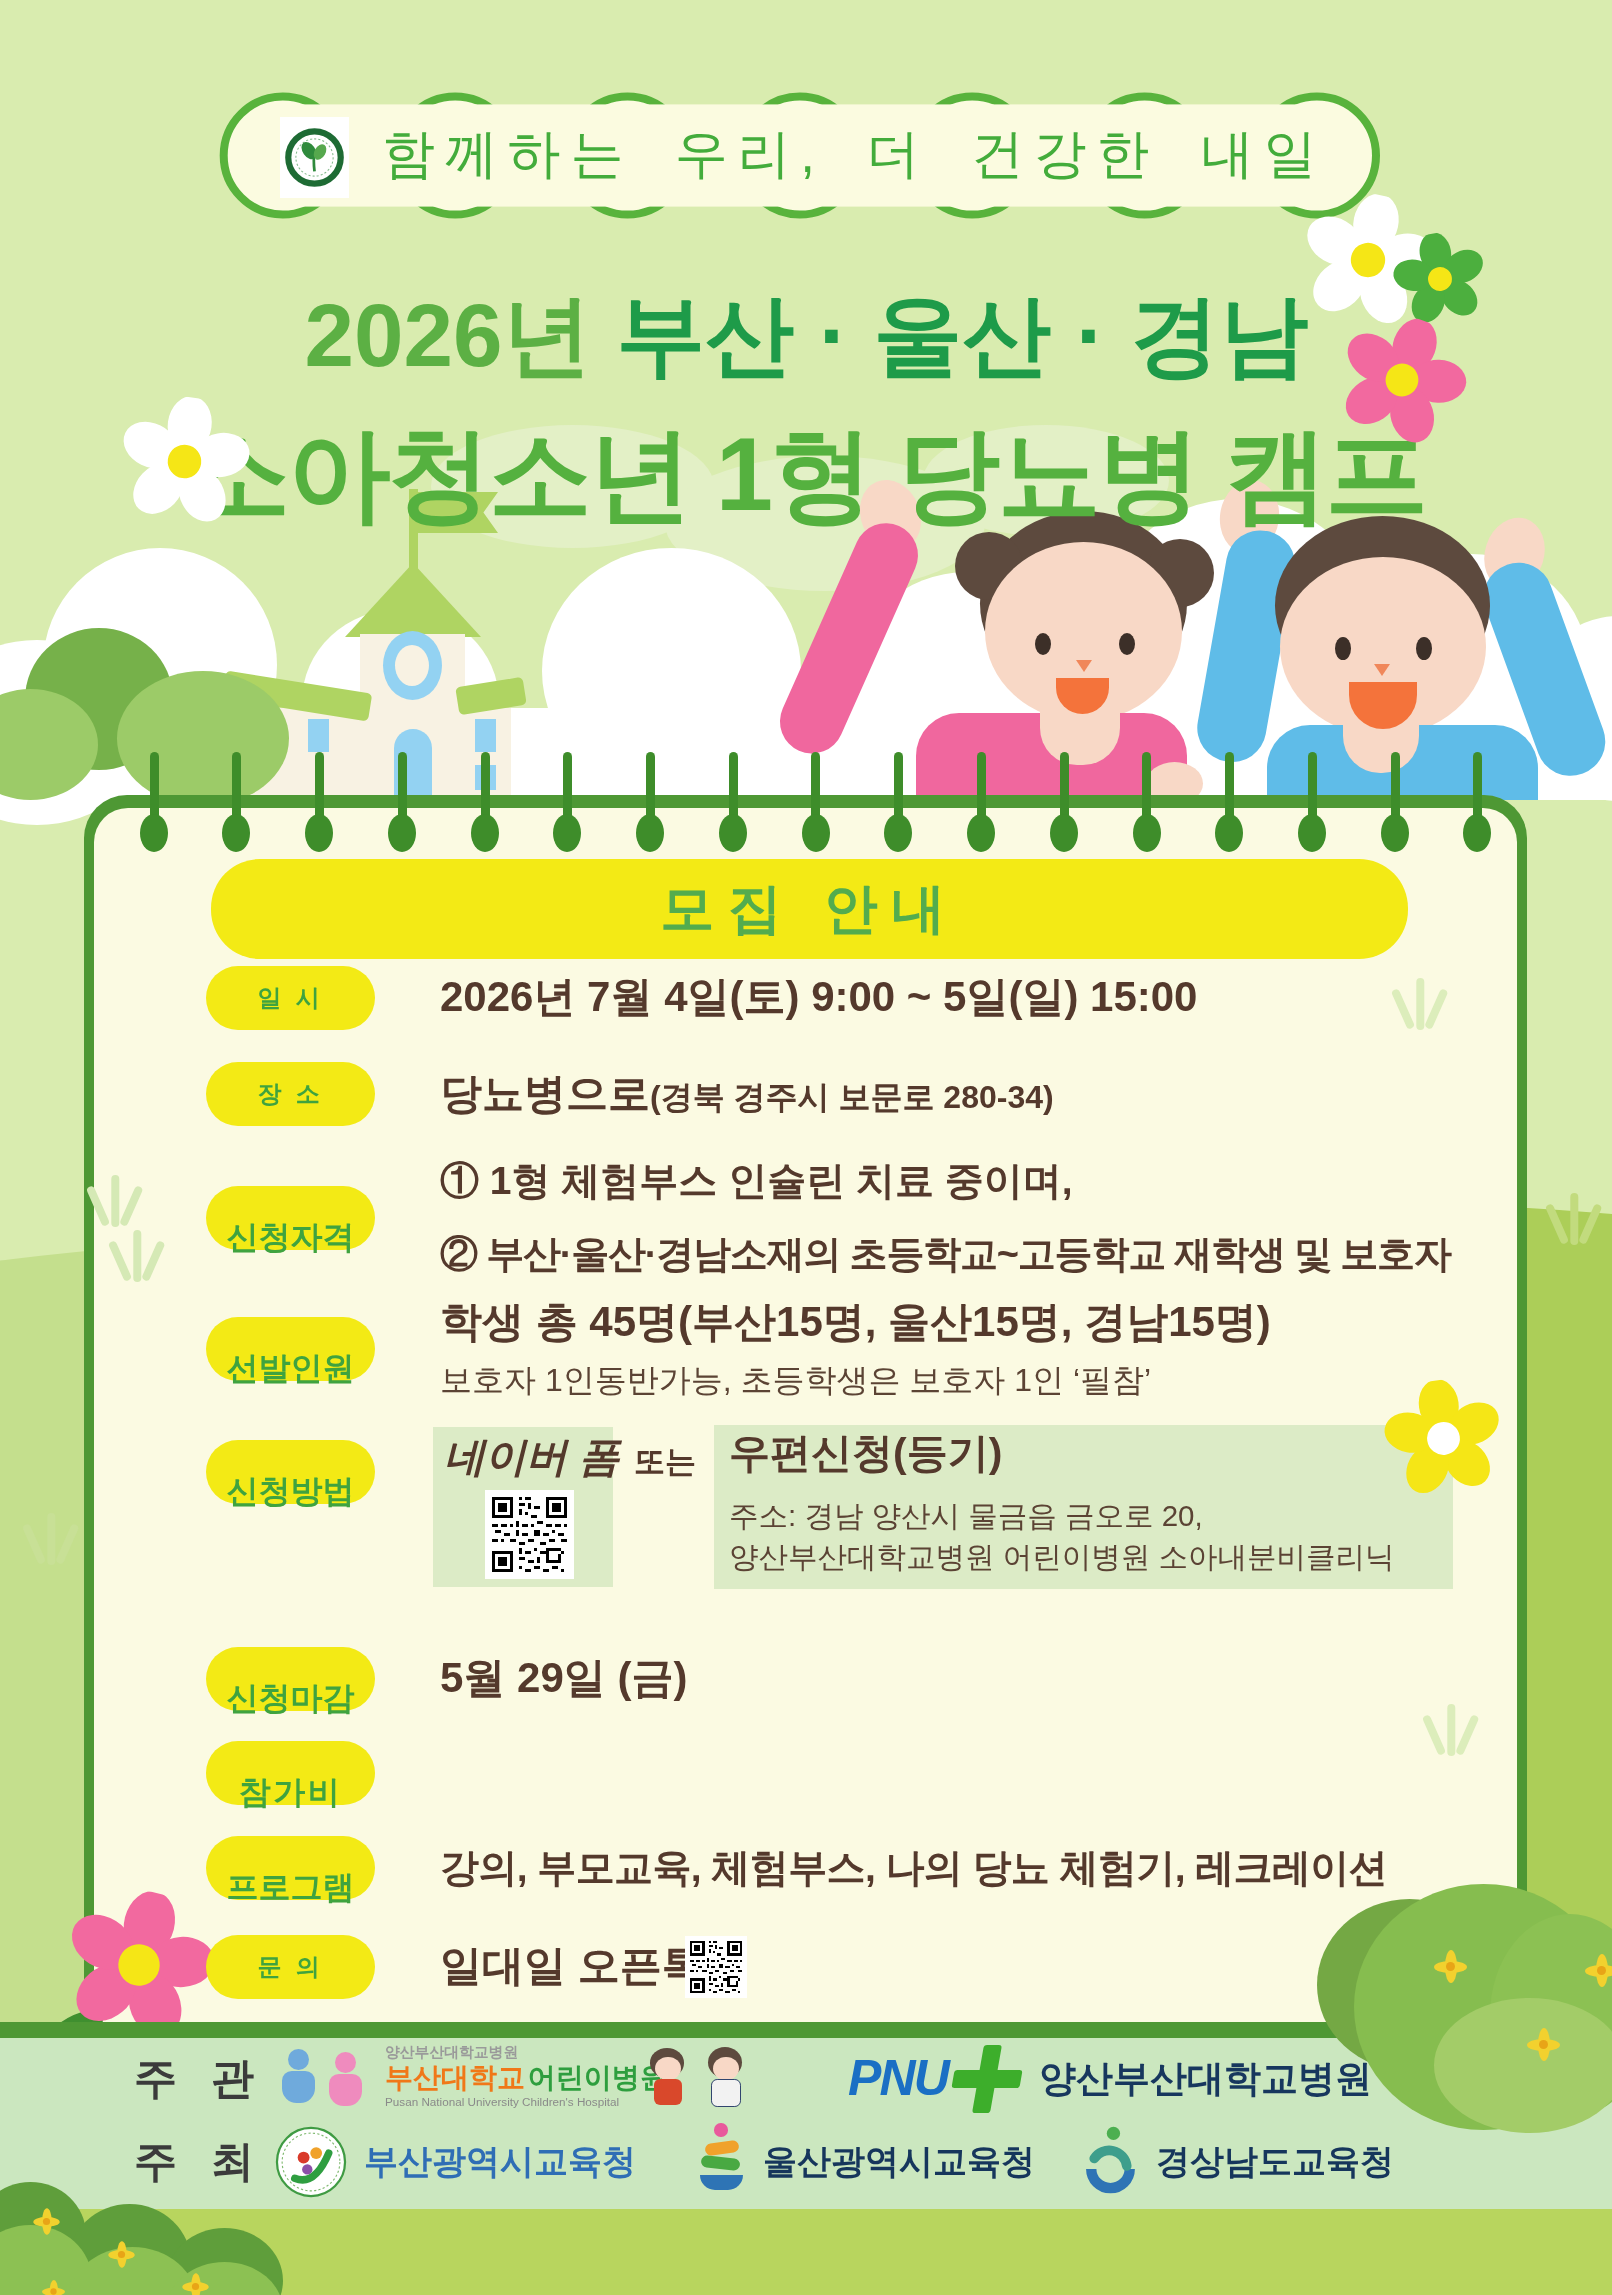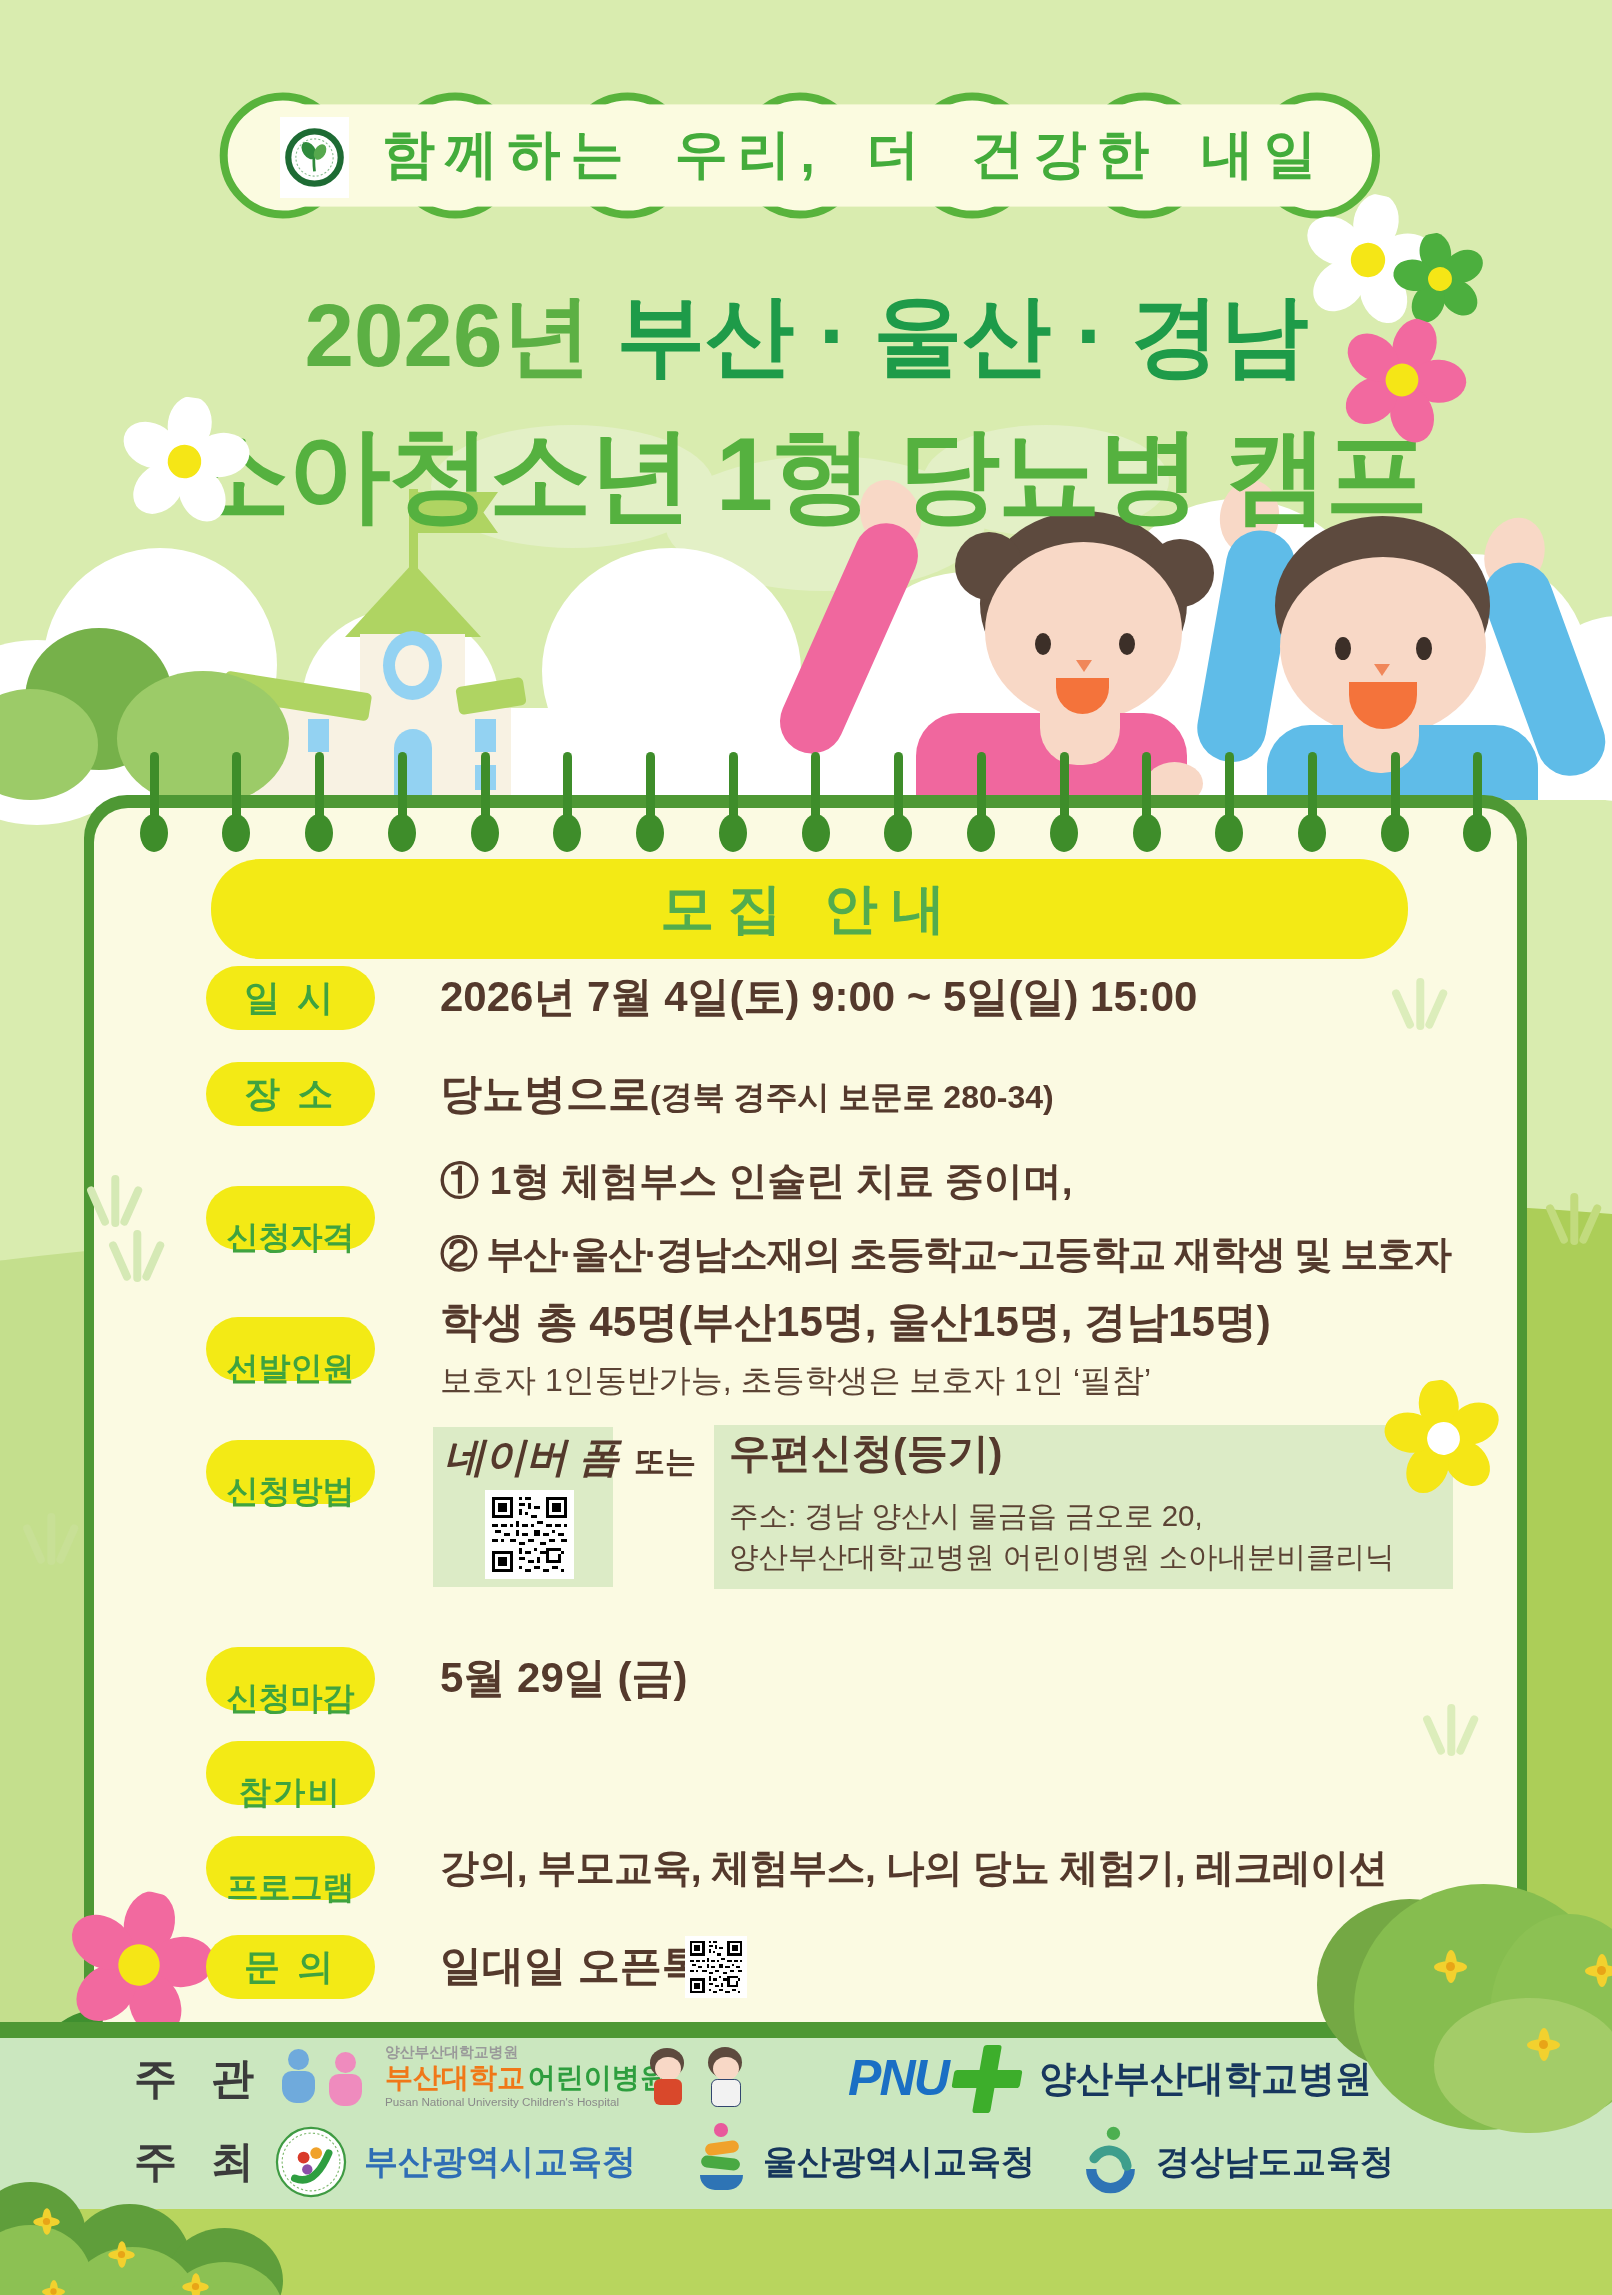--- a/index.html
+++ b/index.html
@@ -28,21 +28,21 @@
   .pin-stem{position:absolute;top:752px;width:8.6px;height:71px;border-radius:4.9px;background:#3E8D2A;}
   .pin-bulb{position:absolute;top:814px;width:28px;height:38px;border-radius:50%;background:#3E8D2A;}
 
   .hdr-banner{position:absolute;left:211px;top:859px;width:1197px;height:100px;background:#F3EA15;border-radius:49px;
               display:flex;align-items:center;justify-content:center;}
   .hdr-banner span{font-size:54px;font-weight:700;color:#53AC4E;letter-spacing:13.5px;}
 
   .pill{position:absolute;left:206px;width:169px;height:64px;background:#F3EA15;border-radius:32px;
         display:flex;align-items:center;justify-content:center;}
   .pill span{color:#3FA33F;font-weight:700;}
-  .pill .t2{font-size:36px;letter-spacing:3.7px;}
+  .pill .t2{font-size:24px;letter-spacing:3.7px;}
   .pill .t4{font-size:32px;letter-spacing:0;margin-top:40px;}
 
   .gbox{position:absolute;background:#DCEBC6;}
   .qr{position:absolute;background:#fff;}
   .qr svg{position:absolute;inset:8%;width:84%;height:84%;shape-rendering:crispEdges;}
 
   
   .flower{position:absolute;}
   .bflower{position:absolute;width:33px;height:33px;}
   .bflower:before,.bflower:after{content:"";position:absolute;background:#F2D12E;border-radius:50%;}
@@ -189,21 +189,21 @@
   </svg>
   <div class="abs" style="left:280px;top:117px;width:69px;height:81px;background:#fff;">
     <svg viewBox="0 0 100 100" width="69" height="81">
       <circle cx="50" cy="50" r="38" fill="#fff" stroke="#1E6B34" stroke-width="9"></circle>
       <circle cx="50" cy="50" r="27" fill="none" stroke="#2F8A3C" stroke-width="1.5" stroke-dasharray="3 3" opacity=".6"></circle>
       <path d="M50 70 Q48 52 50 44" stroke="#2F8A3C" stroke-width="4" fill="none"></path>
       <ellipse cx="42" cy="40" rx="9" ry="14" fill="#2F8A3C" transform="rotate(-35 42 40)"></ellipse>
       <ellipse cx="58" cy="42" rx="8" ry="12" fill="#56A84D" transform="rotate(30 58 42)"></ellipse>
     </svg>
   </div>
-  <div class="ct" style="left:382px;top:155px;font-size:53px;font-weight:700;color:#43AC3B;letter-spacing:9.8px;word-spacing:17px;">함께하는 우리, 더 건강한 내일</div>
+  <div class="ct" style="left:382px;top:155px;font-size:53px;font-weight:400;color:#43AC3B;letter-spacing:9.8px;word-spacing:17px;">함께하는 우리, 더 건강한 내일</div>
 
   <div class="ct" style="left:0;top:335px;width:1613px;text-align:center;transform:translateY(-50%);font-size:89px;font-weight:800;">
     <span style="color:#5CB044;">2026년</span>
     <span> </span>
     <span style="color:#1E9B49;">부산 · 울산 · 경남</span>
   </div>
   <div class="ct" style="left:0;top:474px;width:1613px;text-align:center;transform:translateY(-50%);font-size:103px;font-weight:800;letter-spacing:-2.5px;color:#55B13F;">소아청소년 1형 당뇨병 캠프</div>
 
   <svg class="flower" style="left:1302px;top:194px;width:132px;height:132px;transform:rotate(12deg);" viewBox="0 0 100 100">
     <use href="#f5" fill="#FFFFFF"></use>

